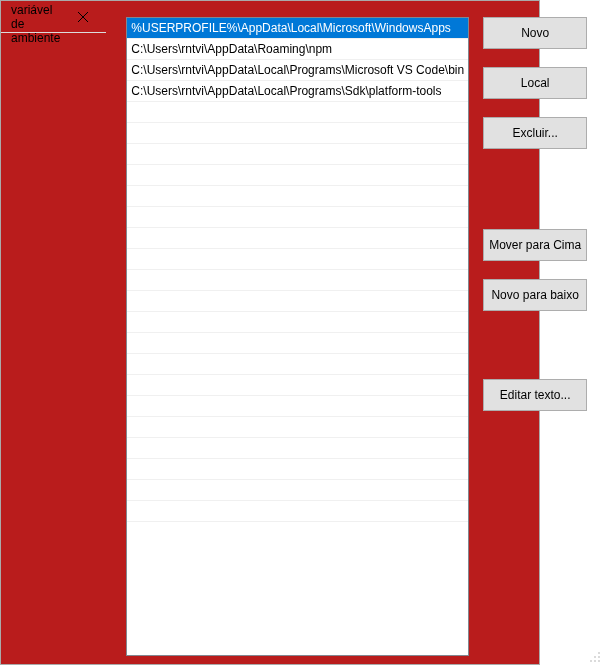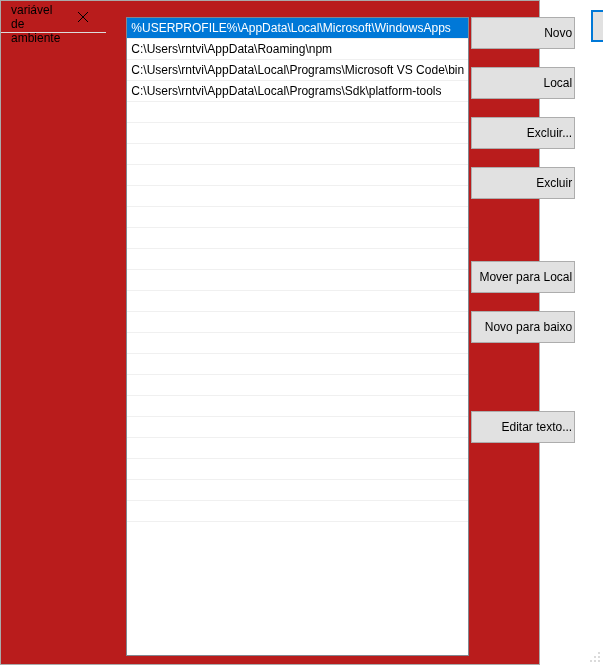--- a/index.html
+++ b/index.html
@@ -39,21 +39,21 @@
     display: flex;
     align-items: center;
     justify-content: center;
     color: #000;
   }
   .titlebar .close svg { display:block; }
   .content {
     flex: 1;
     display: flex;
     padding: 16px 16px 8px 20px;
-    gap: 2px;
+    gap: 14px;
   }
   .listbox {
     flex: 1;
     border: 1px solid #828790;
     background: #ffffff;
     overflow: hidden;
   }
   .listrow {
     height: 21px;
     line-height: 21px;
@@ -71,21 +71,21 @@
     width: 104px;
     display: flex;
     flex-direction: column;
   }
   .btn {
     height: 32px;
     border: 1px solid #adadad;
     background: #e1e1e1;
     font-family: inherit;
     font-size: 12px;
-    text-align: right;
+    text-align: center;
     padding: 8px 2px;
     cursor: default;
     white-space: nowrap;
     overflow: hidden;
   }
   .gap-small { height: 18px; }
   .gap-large { height: 62px; }
   .gap-huge { height: 68px; }
   .footer {
     height: 54px;
@@ -153,23 +153,22 @@
         <div class="listrow"></div>
       </div>
 
     <div class="sidebuttons">
       <button class="btn">Novo</button>
       <div class="gap-small"></div>
       <button class="btn">Local</button>
       <div class="gap-small"></div>
       <button class="btn">Excluir...</button>
       <div class="gap-small"></div>
-      <button class="btn">Excluir</button>
       <div class="gap-large"></div>
-      <button class="btn">Mover para Local</button>
+      <button class="btn">Mover para Cima</button>
       <div class="gap-small"></div>
       <button class="btn">Novo para baixo</button>
       <div class="gap-huge"></div>
       <button class="btn">Editar texto...</button>
     </div>
 
   </div>
 
   <div class="footer">
     <button class="btn default">OK</button>

